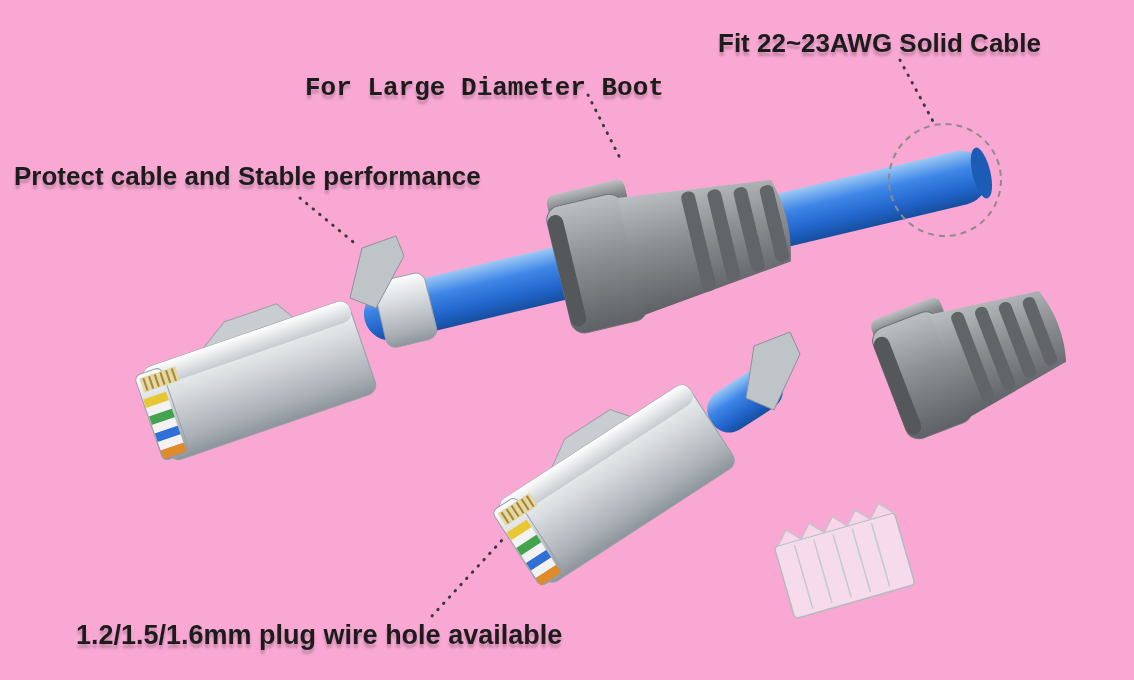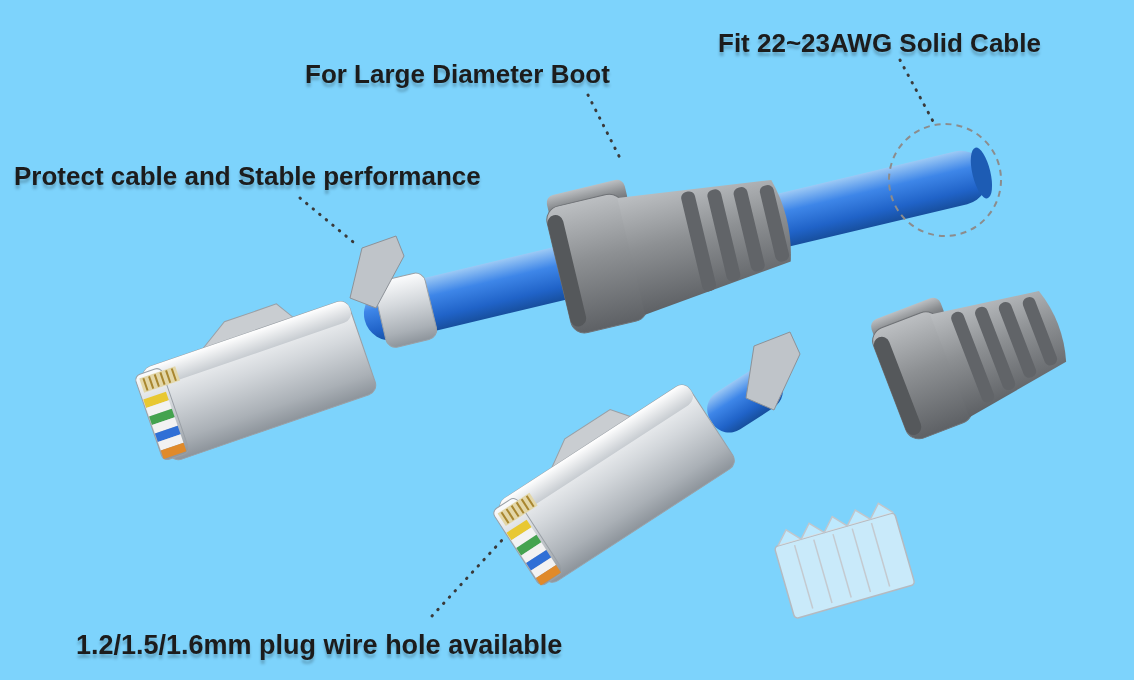--- a/index.html
+++ b/index.html
@@ -1,35 +1,35 @@
 <!DOCTYPE html>
 <html><head>
 <meta charset="utf-8">
 <style>
   html,body{margin:0;padding:0;background:#ffffff;}
   .stage{
     position:relative;
     width:1134px;height:680px;
-    background:#7dd3fc;
+    background:#f9a8d4;
     overflow:hidden;
     font-family:"Liberation Sans", sans-serif;
   }
   .annotation{
     position:absolute;
     font-weight:700;
     font-size:26px;
     color:#1c1c1c;
     letter-spacing:0px;
     white-space:nowrap;
     text-shadow:0 4px 3px rgba(0,0,0,0.22);
   }
   #ann-fit{left:718px;top:28px;}
-  #ann-boot{left:305px;top:59px;}
+  #ann-boot{left:305px;top:73px;font-family:Liberation Mono, monospace;}
   #ann-protect{left:14px;top:161px;text-align:right;}
-  #ann-hole{left:76px;top:620px;font-size:27px;margin-top:10px;}
+  #ann-hole{left:76px;top:620px;font-size:27px;}
   svg{position:absolute;left:0;top:0;}
 </style>
 </head>
 <body>
 
 <div class="stage">
 
   <svg width="1134" height="680" viewBox="0 0 1134 680">
     <defs>
       <linearGradient id="cableGrad" x1="0" y1="0" x2="0" y2="1">

